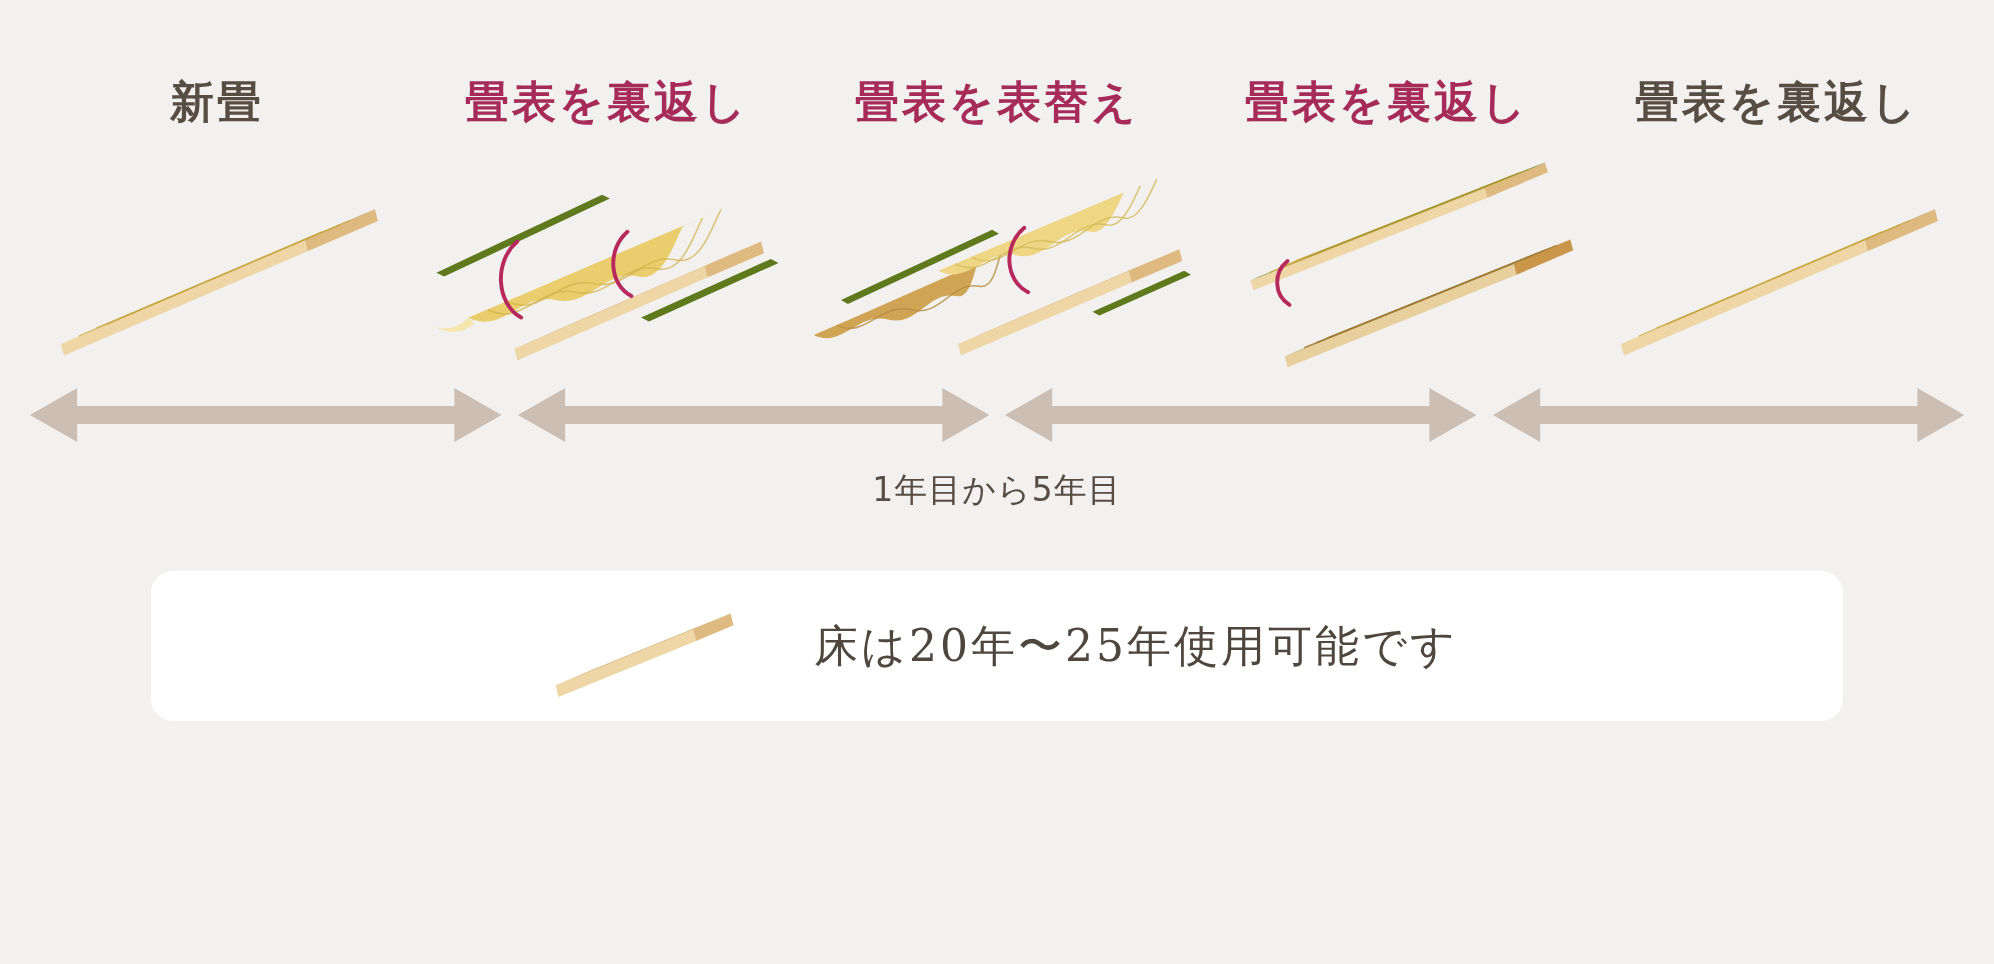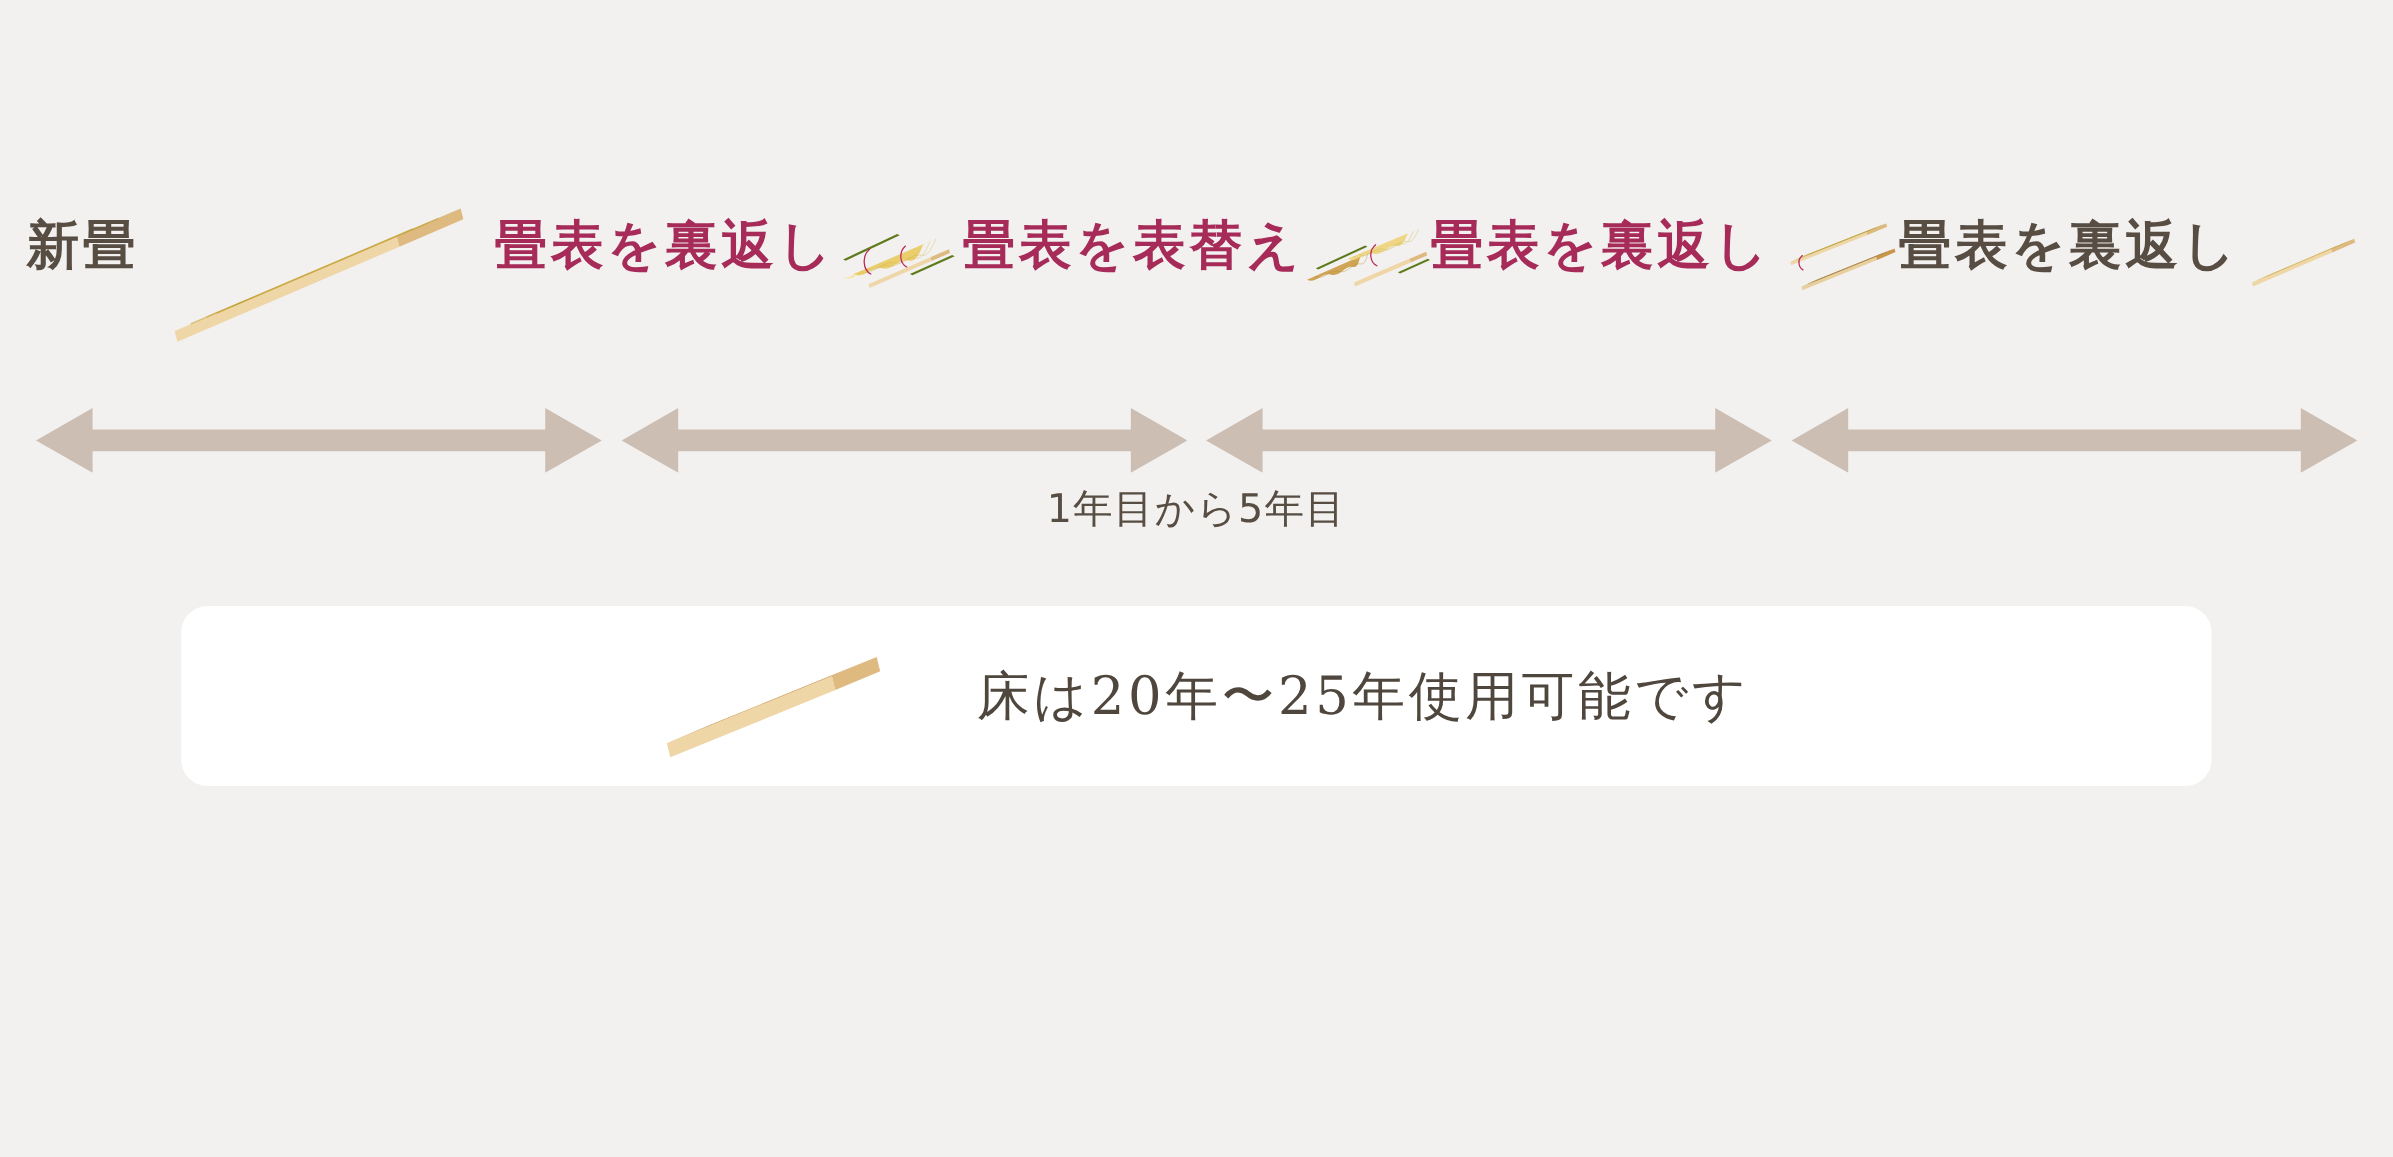--- a/index.html
+++ b/index.html
@@ -15,21 +15,21 @@
     background:#f2f1ef;
     overflow:hidden;
   }
   .stages-row {
     display:flex;
     padding:78px 22px 0;
   }
   .stage {
     flex:1;
     display:flex;
-    flex-direction:row;
+    flex-direction:column;
     align-items:center;
     min-width:0;
   }
   .stage-label {
     font-size:44px;
     font-weight:700;
     letter-spacing:3px;
     white-space:nowrap;
     line-height:1.1;
   }
@@ -43,21 +43,21 @@
     display:flex;
     gap:16px;
     padding:0 30px;
     margin-top:8px;
   }
   .arrow { flex:1; height:54px; }
   .arrow svg { width:100%; height:100%; display:block; }
   .periods-row {
     display:flex;
     padding:0 30px;
-    margin-top:8px;
+    margin-top:26px;
   }
   .period {
     flex:1;
     text-align:center;
     font-family:"DejaVu Sans","Liberation Sans",sans-serif;
     font-size:33px;
     color:#574d43;
     letter-spacing:1px;
     white-space:nowrap;
   }

